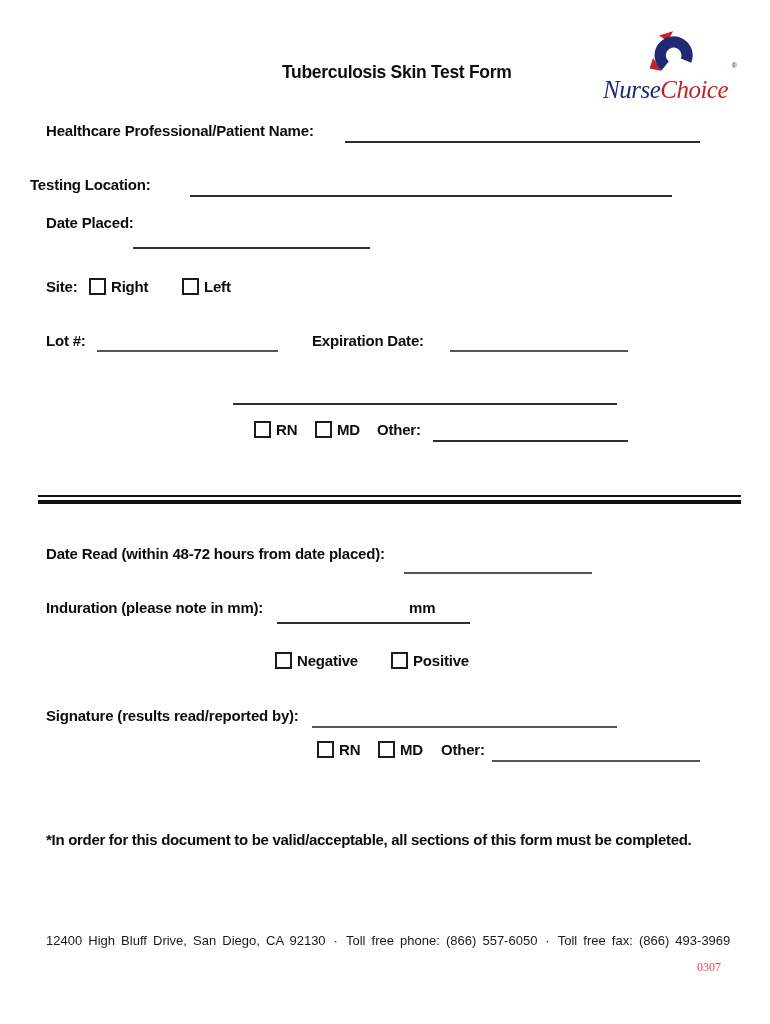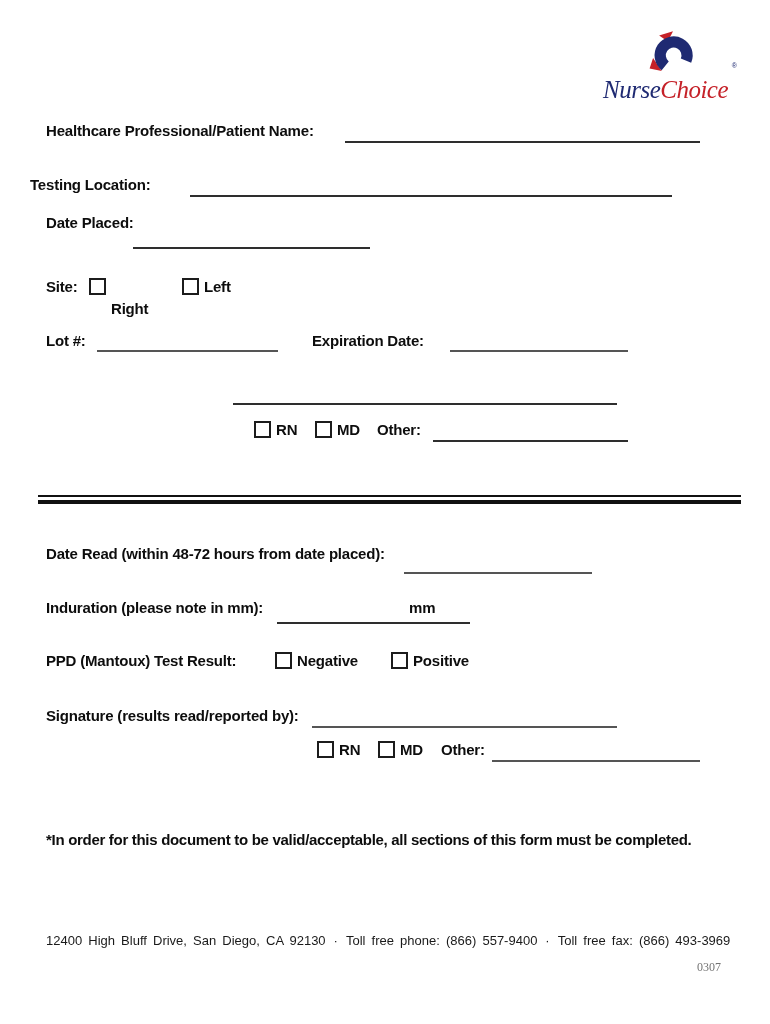--- a/index.html
+++ b/index.html
@@ -66,28 +66,29 @@
   }
   .footer {
     position:absolute; left:46px; top:933px;
     font-size:13px; white-space:nowrap;
     word-spacing:2.5px; color:#1a1a1a;
   }
   .footer .sep { padding:0 8px; }
   .form-code {
     position:absolute; left:697px; top:960px;
     font-family:"Liberation Serif", serif;
-    font-size:12px; color:#737373;
+    font-size:12px; color:#ef4444;
   }
 </style>
 </head>
 <body>
 
 <div class="page">
 
+  <div class="title">Tuberculosis Skin Test Form</div>
 
   <div class="logo">
     <svg class="logo-icon" viewBox="0 0 60 50" xmlns="http://www.w3.org/2000/svg">
       <path d="M14 6 L30 1 L24 13 Z" fill="#c52128"></path>
       <path d="M7 32 L17 47 L3 44 Z" fill="#c52128"></path>
       <path d="M21 41 A 15.5 15.5 0 1 1 45 35" fill="none" stroke-width="13" stroke="#1f2a72"></path>
     </svg>
     <div class="logo-text">
       <span style="color: rgb(31, 42, 114);">Nurse</span><span style="color: rgb(197, 33, 40);">Choice</span>
     </div>
@@ -98,21 +99,21 @@
   <div class="line" style="left:345px; top:141px; width:355px;"></div>
 
   <div class="lbl" style="left:30px; top:176px;">Testing Location:</div>
   <div class="line" style="left:190px; top:195px; width:482px;"></div>
 
   <div class="lbl" style="left:46px; top:214px;">Date Placed:</div>
   <div class="line" style="left:133px; top:247px; width:237px;"></div>
 
   <div class="lbl" style="left:46px; top:278px;">Site:</div>
   <span class="cb" style="left:89px; top:278px;"></span>
-  <div class="lbl" style="left:111px; top:278px;margin-top:22px;">Right</div>
+  <div class="lbl" style="left:111px; top:278px;">Right</div>
   <span class="cb" style="left:182px; top:278px;"></span>
   <div class="lbl" style="left:204px; top:278px;">Left</div>
 
   <div class="lbl" style="left:46px; top:332px;">Lot #:</div>
   <div class="line gray" style="left:97px; top:350px; width:181px;"></div>
   <div class="lbl" style="left:312px; top:332px;">Expiration Date:</div>
   <div class="line gray" style="left:450px; top:350px; width:178px;"></div>
 
   <div class="line" style="left:233px; top:403px; width:384px;"></div>
 
@@ -126,36 +127,35 @@
   <div class="divider-thin"></div>
   <div class="divider-thick"></div>
 
   <div class="lbl" style="left:46px; top:545px;">Date Read (within 48-72 hours from date placed):</div>
   <div class="line gray" style="left:404px; top:572px; width:188px;"></div>
 
   <div class="lbl" style="left:46px; top:599px;">Induration (please note in mm):</div>
   <div class="line" style="left:277px; top:622px; width:193px;"></div>
   <div class="lbl" style="left:409px; top:599px;">mm</div>
 
-  <div class="lbl" style="left:46px; top:652px;">PPD (Mantoux) Test Result:</div>
   <span class="cb" style="left:275px; top:652px;"></span>
   <div class="lbl" style="left:297px; top:652px;">Negative</div>
   <span class="cb" style="left:391px; top:652px;"></span>
   <div class="lbl" style="left:413px; top:652px;">Positive</div>
 
   <div class="lbl" style="left:46px; top:707px;">Signature (results read/reported by):</div>
   <div class="line gray" style="left:312px; top:726px; width:305px;"></div>
 
   <span class="cb" style="left:317px; top:741px;"></span>
   <div class="lbl" style="left:339px; top:741px;">RN</div>
   <span class="cb" style="left:378px; top:741px;"></span>
   <div class="lbl" style="left:400px; top:741px;">MD</div>
   <div class="lbl" style="left:441px; top:741px;">Other:</div>
   <div class="line gray" style="left:492px; top:760px; width:208px;"></div>
 
   <div class="note">*In order for this document to be valid/acceptable, all sections of this form must be completed.</div>
 
   <div class="footer">
-    <span>12400 High Bluff Drive, San Diego, CA  92130</span><span class="sep">·</span><span>Toll free phone: (866) 557-9400</span><span class="sep">·</span><span>Toll free fax: (866) 493-3969</span>
+    <span>12400 High Bluff Drive, San Diego, CA  92130</span><span class="sep">·</span><span>Toll free phone: (866) 557-6050</span><span class="sep">·</span><span>Toll free fax: (866) 493-3969</span>
   </div>
   <div class="form-code">0307</div>
 
 </div>
 
 </body></html>

